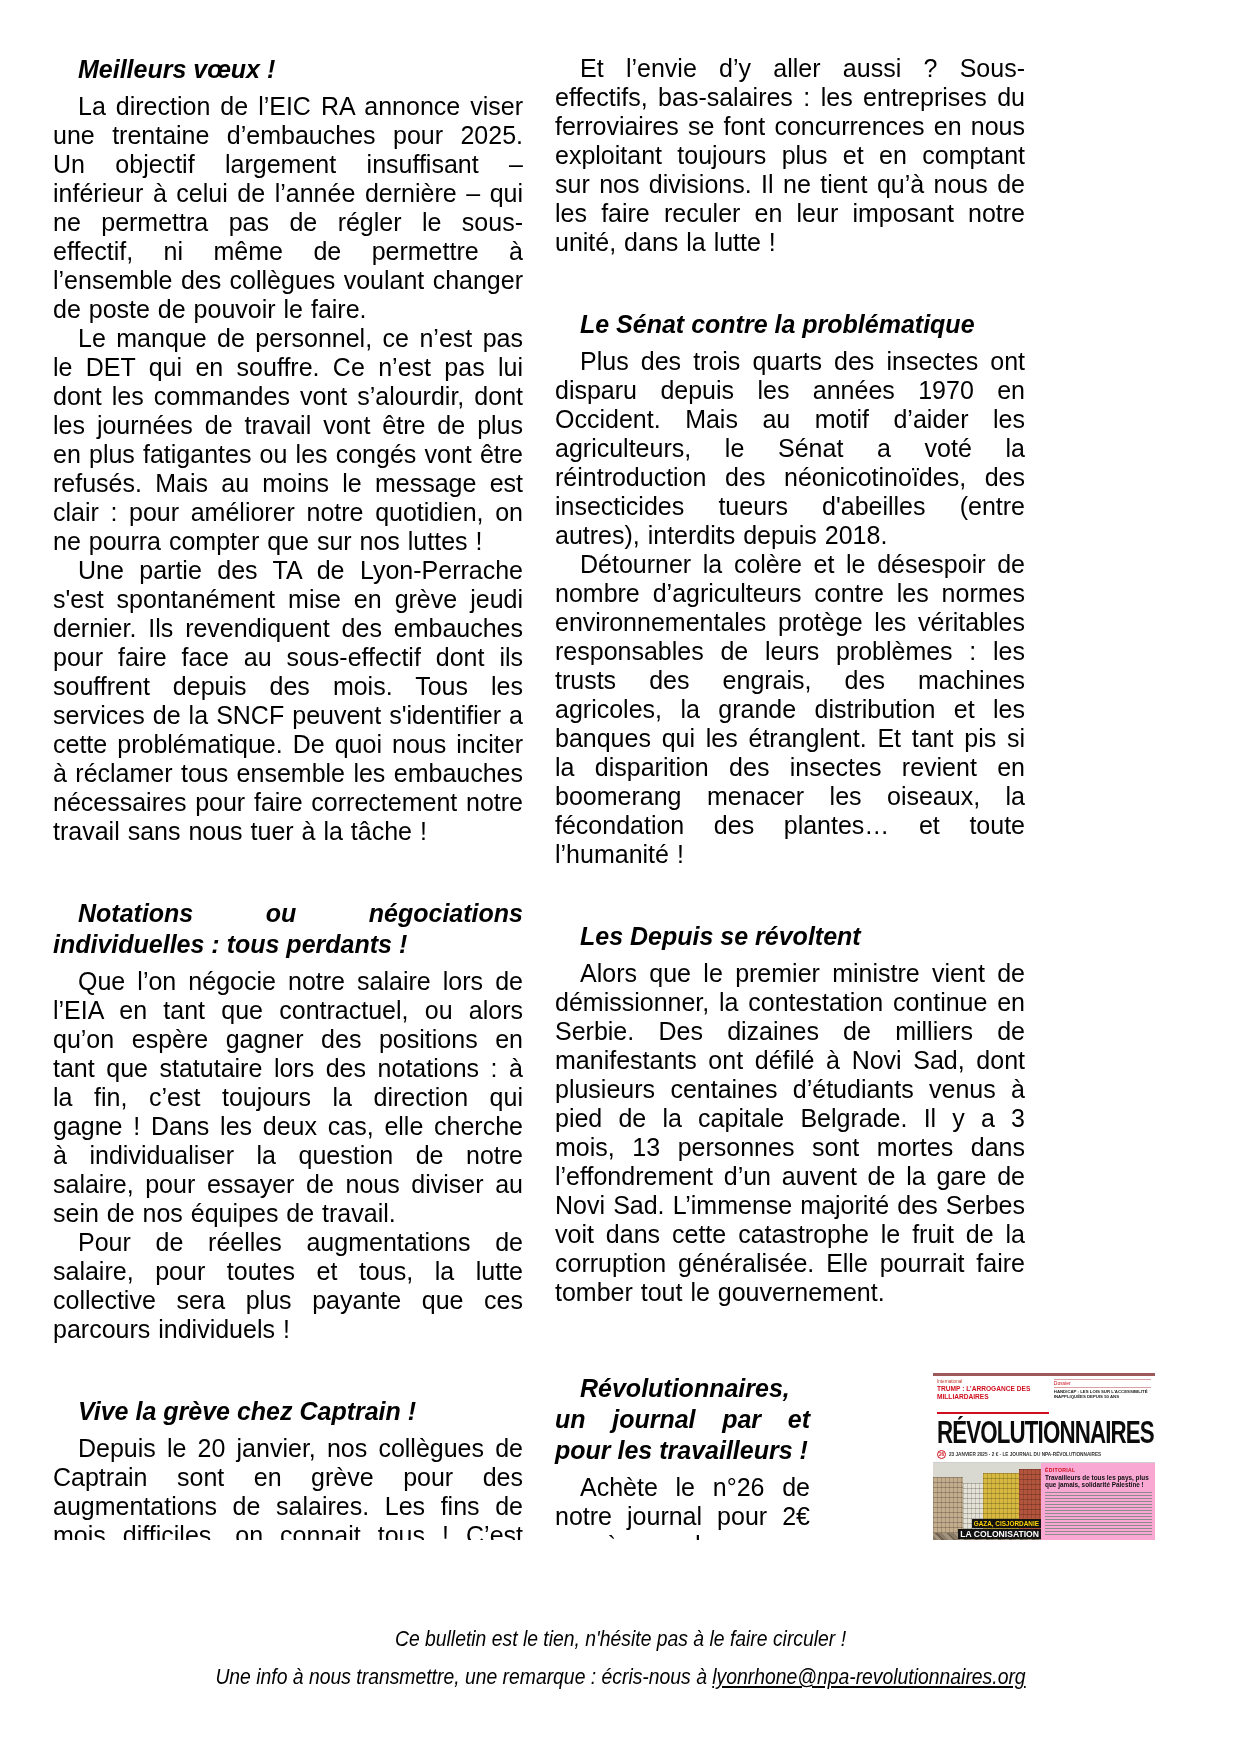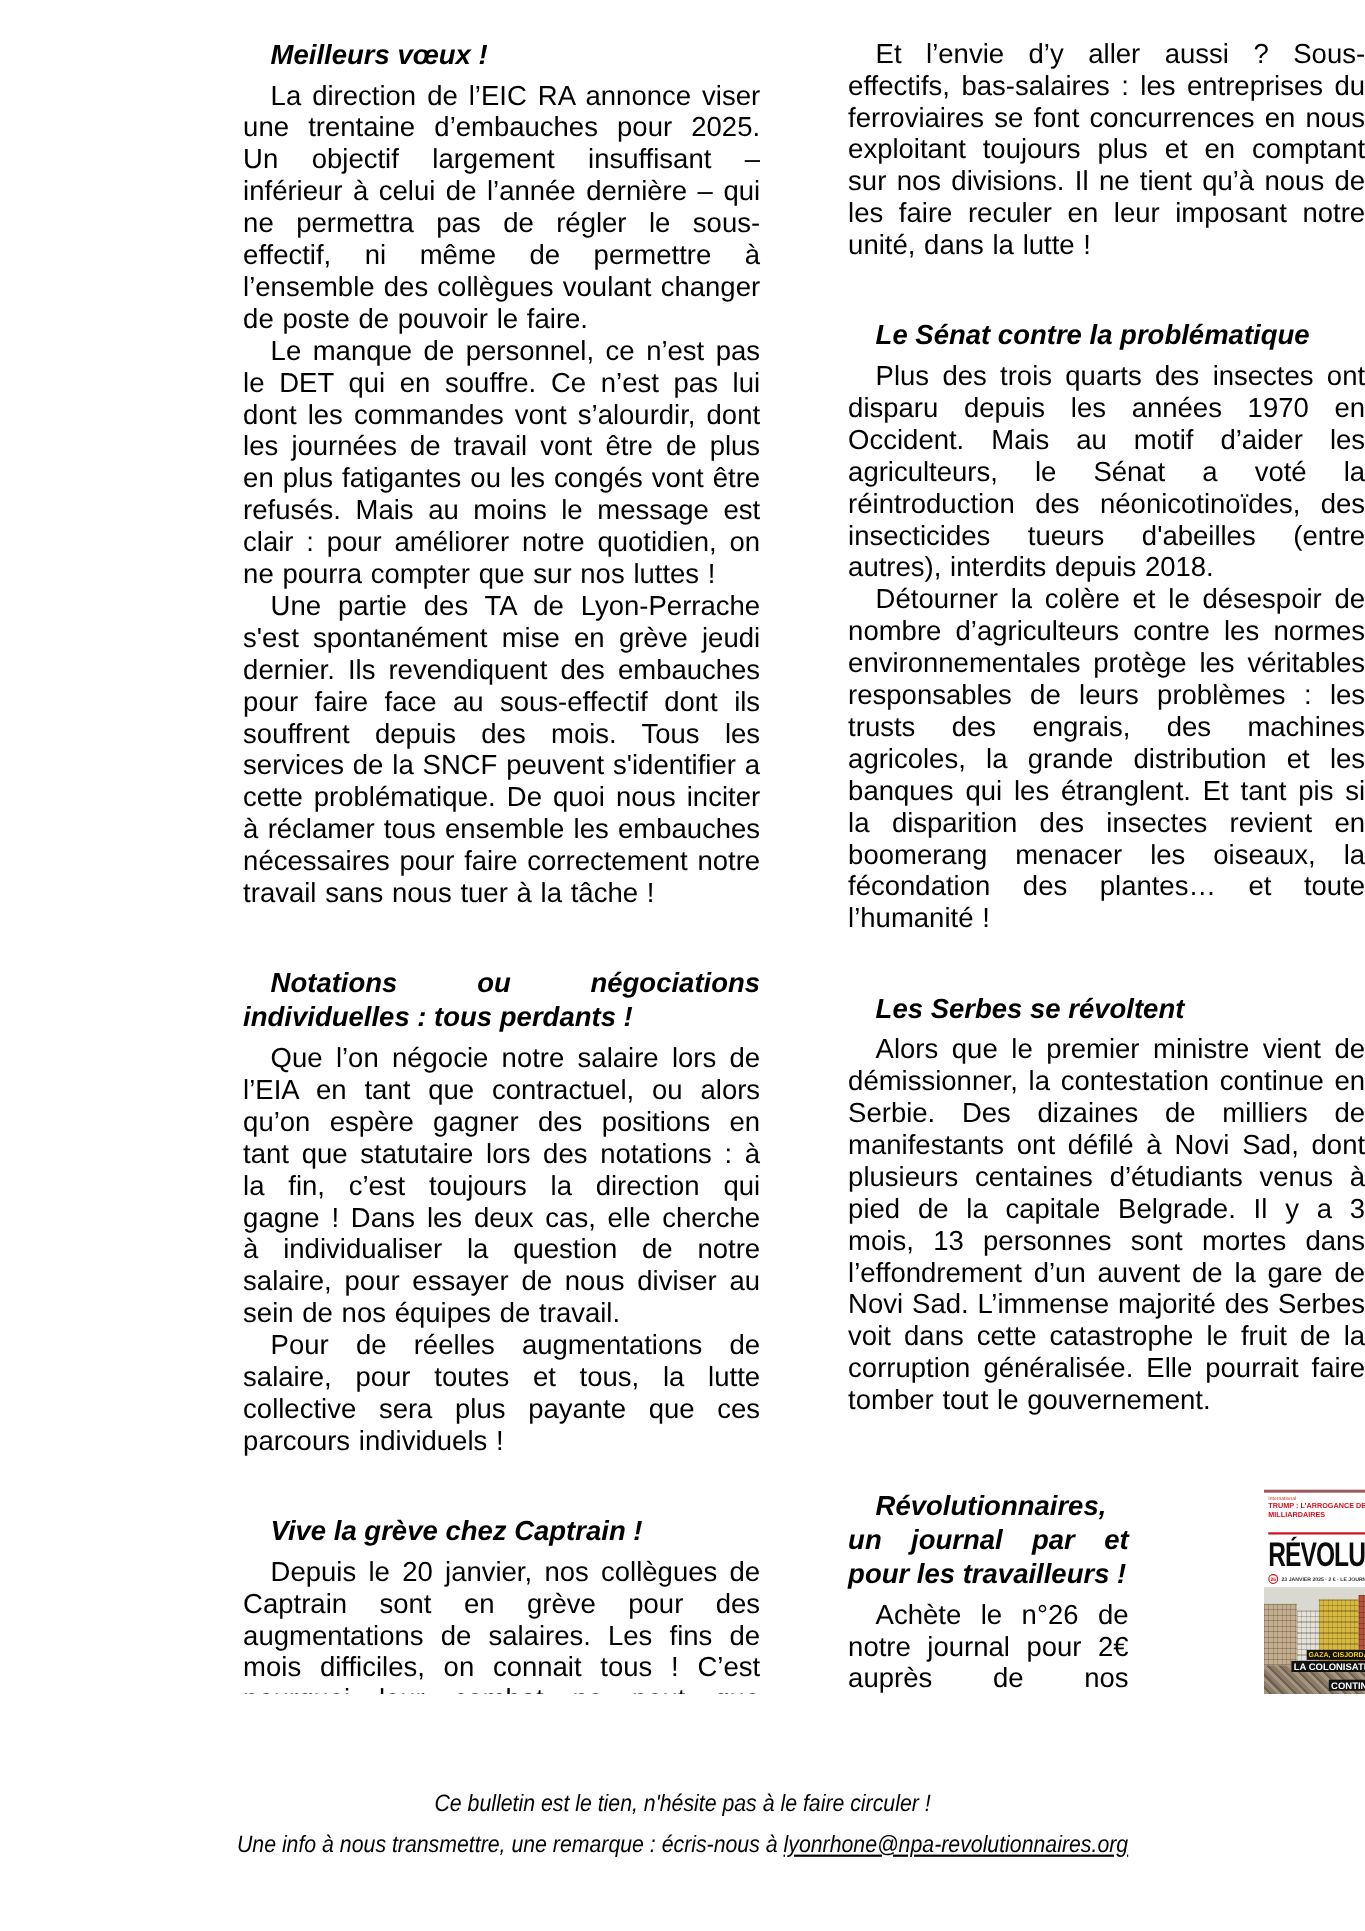--- a/index.html
+++ b/index.html
@@ -3,21 +3,21 @@
 <meta charset="utf-8">
 <style>
   * { margin:0; padding:0; box-sizing:border-box; }
   html,body { background:#ffffff; }
   body {
     width:1241px; height:1755px;
     font-family:"Liberation Sans","DejaVu Sans",sans-serif;
     color:#000; position:relative; overflow:hidden;
   }
   .page { position:relative; width:1241px; height:1755px; background:#fff; }
-  .columns { display:flex; padding:35px 0 0 53px; gap:80px; height:1540px; overflow:hidden;justify-content:flex-end; }
+  .columns { display:flex; padding:54px 0 0 53px; gap:32px; height:1540px; overflow:hidden; }
   .col { width:470px; }
 
   .col p {
     text-align:justify; text-indent:25px;
     font-size:25px; line-height:29px;
     word-spacing:1px;
   }
   .col h2 {
     font-style:italic; font-weight:bold;
     font-size:25px; line-height:31px;
@@ -132,21 +132,21 @@
       <p>Depuis le 20 janvier, nos collègues de Captrain sont en grève pour des augmentations de salaires. Les fins de mois difficiles, on connait tous&nbsp;! C’est pourquoi leur combat ne peut que susciter notre solidarité…</p>
     </div>
 
     <div class="col">
       <p>Et l’envie d’y aller aussi&nbsp;? Sous-effectifs, bas-salaires&nbsp;: les entreprises du ferroviaires se font concurrences en nous exploitant toujours plus et en comptant sur nos divisions. Il ne tient qu’à nous de les faire reculer en leur imposant notre unité, dans la lutte&nbsp;!</p>
 
       <h2>Le Sénat contre la problématique</h2>
       <p>Plus des trois quarts des insectes ont disparu depuis les années 1970 en Occident. Mais au motif d’aider les agriculteurs, le Sénat a voté la réintroduction des néonicotinoïdes, des insecticides tueurs d'abeilles (entre autres), interdits depuis 2018.</p>
       <p>Détourner la colère et le désespoir de nombre d’agriculteurs contre les normes environnementales protège les véritables responsables de leurs problèmes&nbsp;: les trusts des engrais, des machines agricoles, la grande distribution et les banques qui les étranglent. Et tant pis si la disparition des insectes revient en boomerang menacer les oiseaux, la fécondation des plantes… et toute l’humanité&nbsp;!</p>
 
-      <h2>Les Serbes se révoltent</h2>
+      <h2>Les Depuis se révoltent</h2>
       <p>Alors que le premier ministre vient de démissionner, la contestation continue en Serbie. Des dizaines de milliers de manifestants ont défilé à Novi Sad, dont plusieurs centaines d’étudiants venus à pied de la capitale Belgrade. Il y a 3 mois, 13 personnes sont mortes dans l’effondrement d’un auvent de la gare de Novi Sad. L’immense majorité des Serbes voit dans cette catastrophe le fruit de la corruption généralisée. Elle pourrait faire tomber tout le gouvernement.</p>
 
       <div class="journal">
 
         <div class="cover">
           <div class="cover-toprule"></div>
           <div class="cover-kickers">
             <div class="kicker-left">
               <div class="k-intl">International</div>
               <div class="k-trump">TRUMP : L’ARROGANCE DES MILLIARDAIRES</div>

